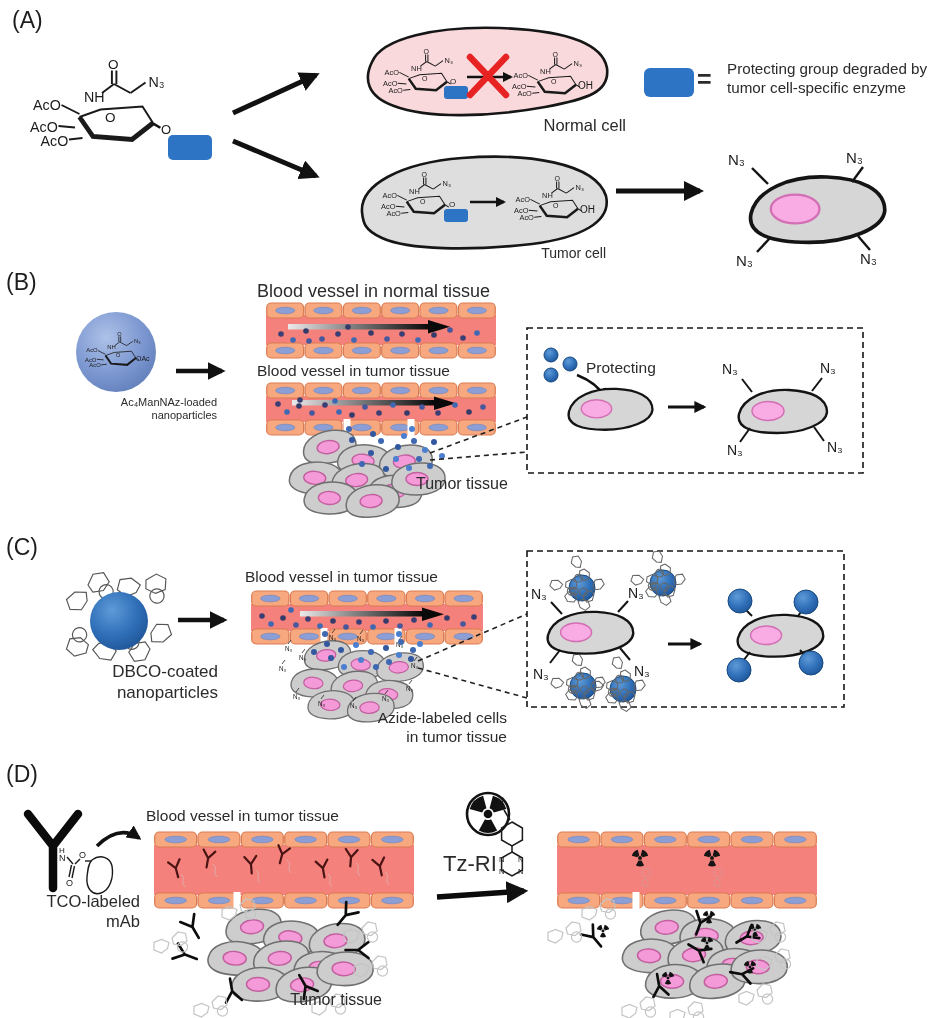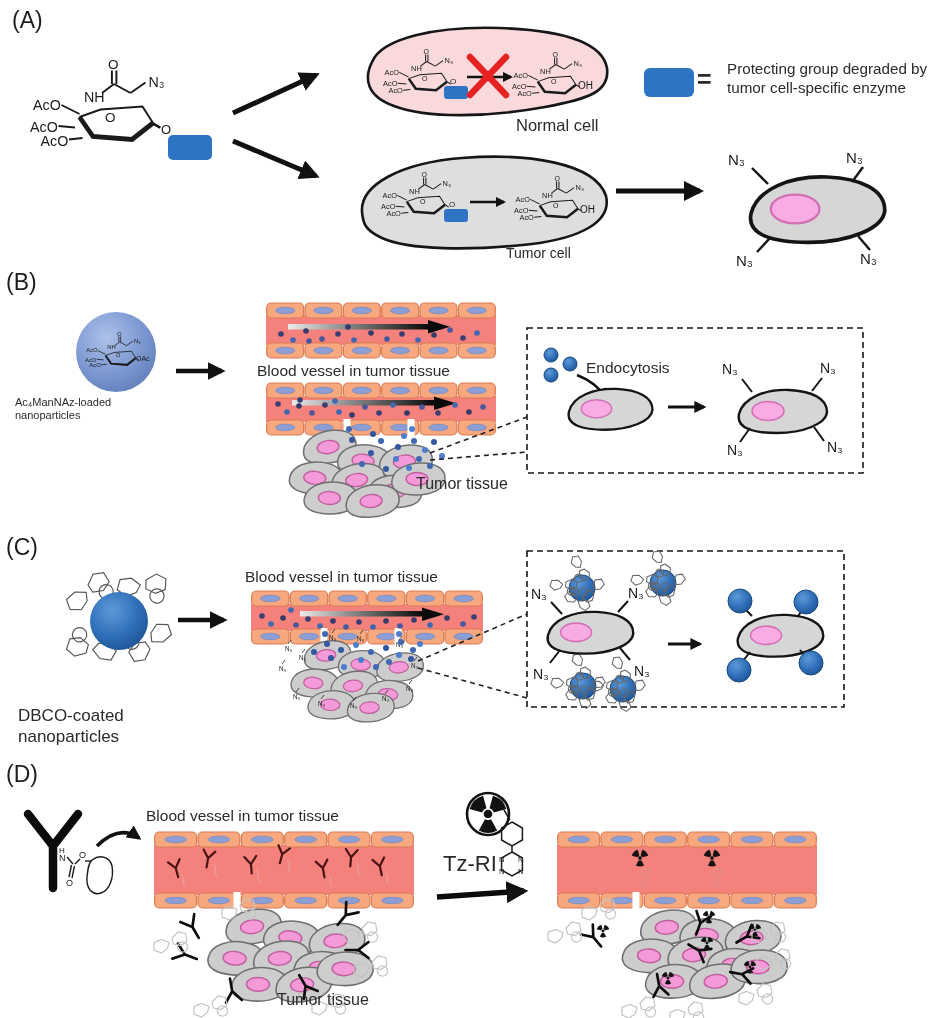--- a/index.html
+++ b/index.html
@@ -1,20 +1,20 @@
 <!DOCTYPE html>
 <html><head>
 <meta charset="utf-8">
 <style>
   html,body{margin:0;padding:0;background:#fff;}
   #canvas{position:relative;width:937px;height:1018px;background:#fff;overflow:hidden;
           font-family:"Liberation Sans","DejaVu Sans",sans-serif;color:#262626;}
   #art{position:absolute;left:0;top:0;}
   .lbl{position:absolute;white-space:pre-line;line-height:1.22;color:#2b2b2b;}
-  .ctr{text-align:left;}
+  .ctr{text-align:right;}
   .panel-letter{font-size:23px;color:#1d1d1d;}
   svg text{font-family:"Liberation Sans","DejaVu Sans",sans-serif;fill:#1a1a1a;stroke:none;}
 </style>
 </head>
 <body>
 
 <div id="canvas">
 <svg id="art" width="937" height="1018" viewBox="0 0 937 1018">
 <defs>
   <marker id="ah" viewBox="0 0 10 10" refX="8" refY="5" markerWidth="4" markerHeight="4" orient="auto-start-reverse">
@@ -644,24 +644,29 @@
 <div class="lbl panel-letter" style="left:6px;top:760px;">(D)</div>
 
 <div class="lbl" style="left:697px;top:64px;font-size:25px;font-weight:bold;">=</div>
 <div class="lbl" style="left:727px;top:60px;width:212px;font-size:15.2px;">Protecting group degraded by
 tumor cell-specific enzyme</div>
 <div class="lbl ctr" style="left:516px;top:115px;width:110px;font-size:16.5px;">Normal cell</div>
 <div class="lbl ctr" style="left:506px;top:245px;width:100px;font-size:14px;">Tumor cell</div>
 
 <div class="lbl ctr" style="left:15px;top:396px;width:202px;font-size:11px;">Ac₄ManNAz-loaded
 nanoparticles</div>
+<div class="lbl" style="left:257px;top:281px;font-size:18px;">Blood vessel in normal tissue</div>
 <div class="lbl" style="left:257px;top:362px;font-size:15.5px;">Blood vessel in tumor tissue</div>
 <div class="lbl" style="left:416px;top:474px;font-size:16px;">Tumor tissue</div>
-<div class="lbl" style="left:586px;top:359px;font-size:15.5px;">Endocytosis</div>
-
-<div class="lbl ctr" style="left:18px;top:662px;width:200px;font-size:17px;margin-top:44px;">DBCO-coated
+<div class="lbl" style="left:586px;top:359px;font-size:15.5px;">Protecting</div>
+
+<div class="lbl ctr" style="left:18px;top:662px;width:200px;font-size:17px;">DBCO-coated
 nanoparticles</div>
 <div class="lbl" style="left:245px;top:568px;font-size:15.5px;">Blood vessel in tumor tissue</div>
-
+<div class="lbl ctr" style="left:352px;top:709px;width:155px;font-size:15.5px;">Azide-labeled cells
+in tumor tissue</div>
+
+<div class="lbl ctr" style="left:20px;top:891px;width:120px;font-size:16.5px;">TCO-labeled
+mAb</div>
 <div class="lbl" style="left:146px;top:807px;font-size:15.5px;">Blood vessel in tumor tissue</div>
 <div class="lbl ctr" style="left:277px;top:990px;width:105px;font-size:16px;">Tumor tissue</div>
 <div class="lbl" style="left:443px;top:851px;font-size:22px;">Tz-RI</div>
 </div>
 
 </body></html>

